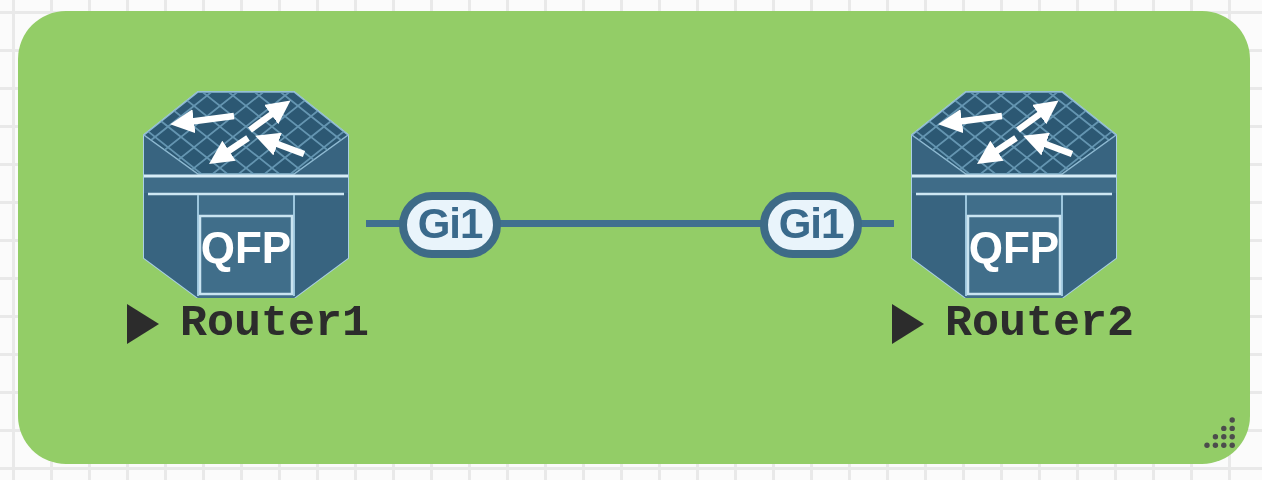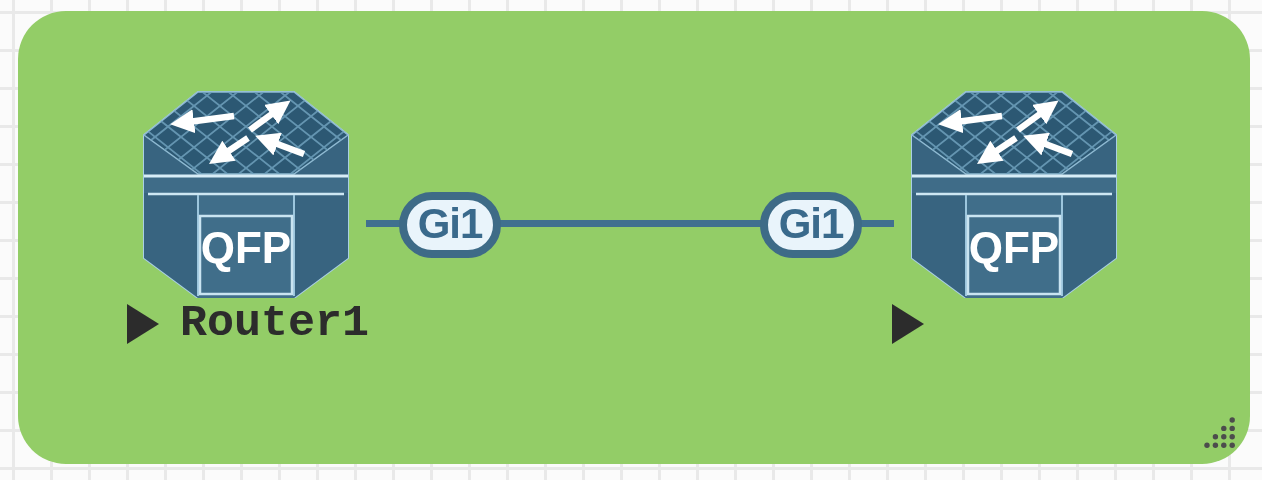--- a/index.html
+++ b/index.html
@@ -153,20 +153,21 @@
   <div class="iface-badge b2">
     <span>Gi1</span>
   </div>
 
   <div class="node-label l1">
     <span class="play-tri"></span>
     <span class="label-text">Router1</span>
   </div>
   <div class="node-label l2">
     <span class="play-tri"></span>
+    <span class="label-text">Router2</span>
   </div>
 
   <svg class="grip" width="38" height="38">
     <g fill="#4c4c4c">
       <circle cx="30.2" cy="5" r="2.7"></circle>
       <circle cx="21.8" cy="13.4" r="2.7"></circle>
         <circle cx="30.2" cy="13.4" r="2.7"></circle>
       <circle cx="13.4" cy="21.8" r="2.7"></circle>
         <circle cx="21.8" cy="21.8" r="2.7"></circle>
         <circle cx="30.2" cy="21.8" r="2.7"></circle>

